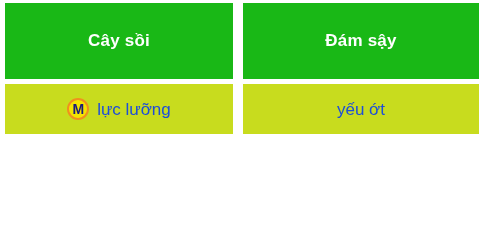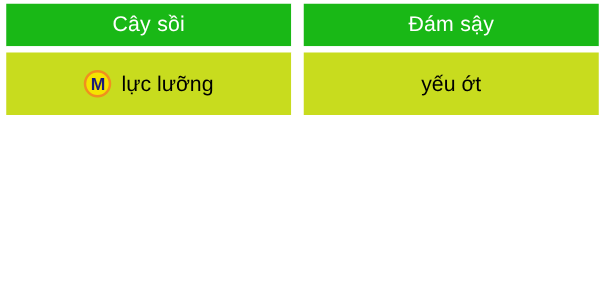--- a/index.html
+++ b/index.html
@@ -31,29 +31,29 @@
     border-collapse: separate;
     border-spacing: 0;
     table-layout: fixed;
   }
 
   .comparison-table col.col-left  { width: 228px; }
   .comparison-table col.col-gap   { width: 10px;  }
   .comparison-table col.col-right { width: 236px; }
 
   .header-cell {
-    height: 34px;
+    height: 44px;
     background: #19b816;
     color: #ffffff;
     font-size: 17px;
-    font-weight: normal;
+    font-weight: bold;
     text-align: center;
     vertical-align: middle;
     letter-spacing: 0.2px;
-    padding: 0;
+    padding: 16px;
     line-height: 34px;
     white-space: nowrap;
   }
 
   .gap-cell {
     background: #ffffff;
     padding: 0;
   }
 
   .row-gap td {
@@ -102,21 +102,21 @@
     font-size: 14px;
     font-weight: bold;
     color: #1b1b7a;
     line-height: 1;
     letter-spacing: -0.5px;
   }
 
   .cell-label {
     display: inline-block;
     font-size: 17px;
-    color: #000000;
+    color: #1d4ed8;
     line-height: 1;
   }
 </style>
 </head>
 <body>
 
 <div class="table-wrap">
   <table class="comparison-table">
     <colgroup>
       <col class="col-left">

